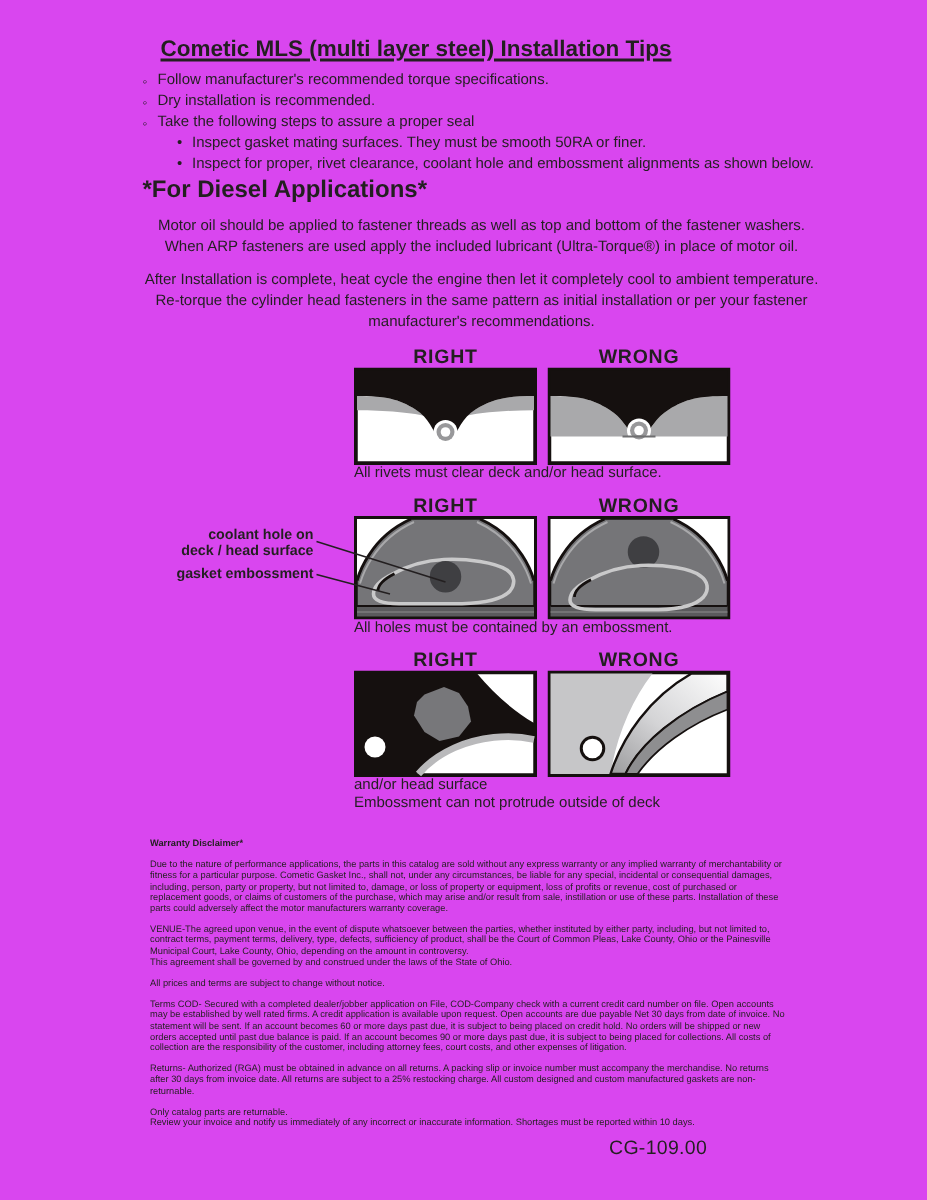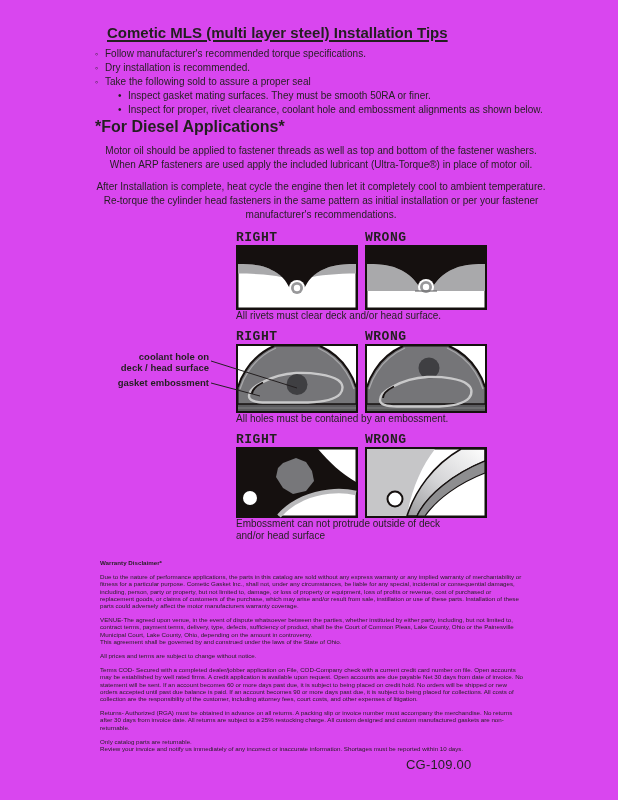--- a/index.html
+++ b/index.html
@@ -15,21 +15,21 @@
   .bullet { display:flex; }
   .bullet .marker { width:10px; flex:0 0 10px; text-align:left; font-size:9px; line-height:14px; }
   .sub { margin-left:23px; }
   .sub .marker { font-size:10px; }
 
   .diesel-heading { margin-top:1px; font-size:16px; font-weight:bold; }
   .para { margin-top:8px; font-size:10px; line-height:14px; width:452px;text-align:center; }
 
   .diagrams { position:relative; margin-left:141px; margin-top:8px; width:251px; }
   .diag-headers { display:flex; gap:7px; }
-  .diag-headers span { width:122px; text-align:left; font-size:13px; font-weight:bold; letter-spacing:0.5px; line-height:15px;font-family:Liberation Mono, monospace; }
+  .diag-headers span { width:122px; text-align:center; font-size:13px; font-weight:bold; letter-spacing:0.5px; line-height:15px; }
   .diag-boxes { display:flex; gap:7px; }
   .diag-caption { margin-top:0; font-size:10px; line-height:12px; }
   .diag-row { margin-bottom:7px; }
   svg { display:block; }
 
   .callout { position:absolute; left:-141px; width:114px; text-align:right;
              font-size:9.5px; line-height:11px;font-weight:bold; }
   .callout-1 { top:121px; }
   .callout-2 { top:147px; }
   .leader-overlay { position:absolute; left:-141px; top:0; pointer-events:none; }
@@ -52,21 +52,21 @@
       <div class="bullet">
         <span class="marker">◦</span>
         <span>Follow manufacturer's recommended torque specifications.</span>
       </div>
       <div class="bullet">
         <span class="marker">◦</span>
         <span>Dry installation is recommended.</span>
       </div>
       <div class="bullet">
         <span class="marker">◦</span>
-        <span>Take the following sold to assure a proper seal</span>
+        <span>Take the following steps to assure a proper seal</span>
       </div>
       <div class="bullet sub">
         <span class="marker">•</span>
         <span>Inspect gasket mating surfaces.  They must be smooth 50RA or finer.</span>
       </div>
       <div class="bullet sub">
         <span class="marker">•</span>
         <span>Inspect for proper, rivet clearance, coolant hole and embossment alignments as shown below.</span>
       </div>
     </div>
@@ -179,22 +179,22 @@
               </linearGradient>
             </defs>
             <rect x="1.25" y="1.25" width="119.5" height="68.5" fill="#ffffff" stroke="#15100f" stroke-width="2.5"></rect>
             <path d="M2,2 H70 C56,20 46,44 42,69 H2 Z" fill="#c6c6c8"></path>
             <path d="M42,69 C50,44 68,18 96,2 H120 V14 C88,27 62,48 52,69 Z" fill="url(#g3w)" stroke="#15100f" stroke-width="1.6"></path>
             <path d="M52,69 C62,48 88,27 120,14 V26 C94,36 72,52 60,69 Z" fill="#8e8e90" stroke="#15100f" stroke-width="1.2"></path>
             <circle cx="30" cy="52" r="7.5" fill="#ffffff" stroke="#15100f" stroke-width="2"></circle>
           </svg>
         </div>
         <div class="diag-caption">
+          <div>and/or head surface</div>
           <div>Embossment can not protrude outside of deck</div>
-          <div>and/or head surface</div>
         </div>
       </div>
     </div>
 
     <div class="legal">
       <div class="legal-heading">Warranty Disclaimer*</div>
       <div class="lp">Due to the nature of performance applications, the parts in this catalog are sold without any express warranty or any implied warranty of merchantability or fitness for a particular purpose.  Cometic Gasket Inc., shall not, under any circumstances, be liable for any special, incidental or consequential damages, including, person, party or property, but not limited to, damage, or loss of property or equipment, loss of profits or revenue, cost of purchased or replacement goods, or claims of customers of the purchase, which may arise and/or result from sale, instillation or use of these parts.  Installation of these parts could adversely affect the motor manufacturers warranty coverage.</div>
       <div class="lp">
         <div>VENUE-The agreed upon venue, in the event of dispute whatsoever between the parties, whether instituted by either party, including, but not limited to, contract terms, payment terms, delivery, type, defects, sufficiency of product, shall be the Court of Common Pleas, Lake County, Ohio or the Painesville Municipal Court, Lake County, Ohio, depending on the amount in controversy.</div>
         <div>This agreement shall be governed by and construed under the laws of the State of Ohio.</div>

